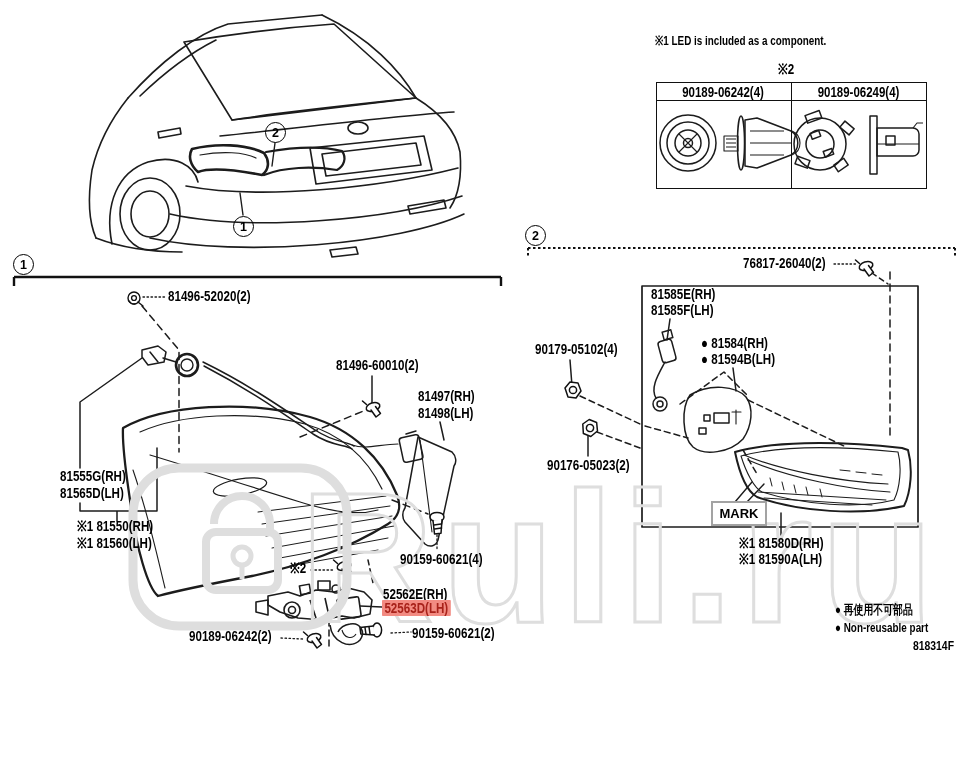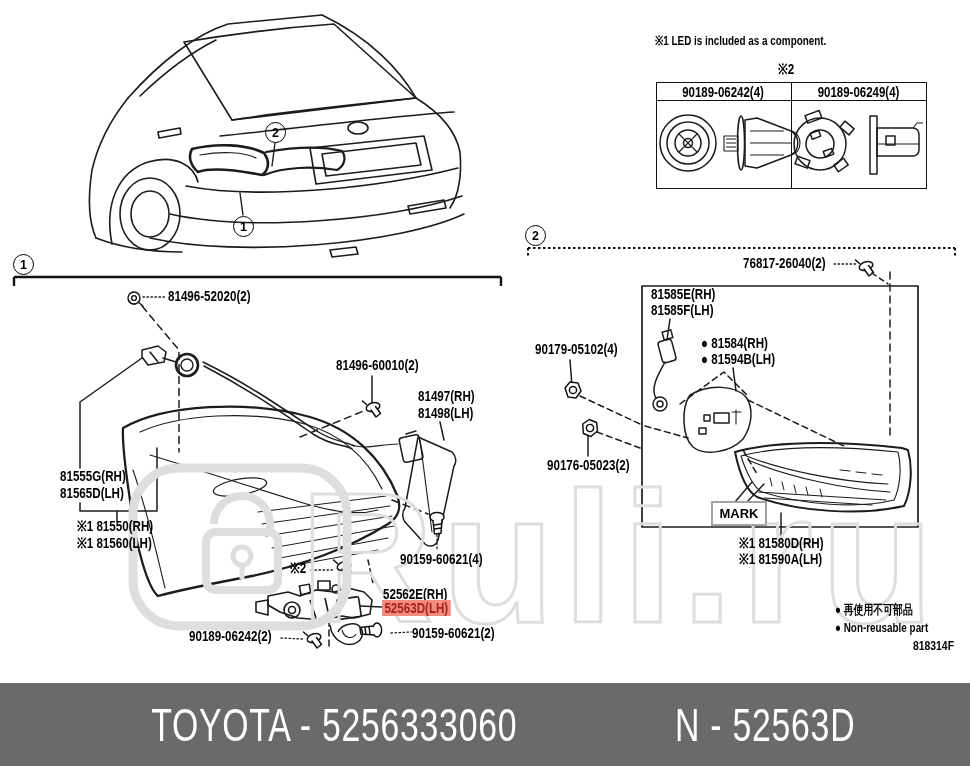--- a/index.html
+++ b/index.html
@@ -295,18 +295,14 @@
 <div class="mark-box">
       <span>MARK</span>
     </div>
 <div class="lbl" style="left:739px;top:535px;">※1 81580D(RH)</div>
 <div class="lbl" style="left:739px;top:551px;">※1 81590A(LH)</div>
 
 <div class="lbl note" style="left:835px;top:602px;">● 再使用不可部品</div>
 <div class="lbl note" style="left:835px;top:620px;">● Non-reusable part</div>
 <div class="lbl code" style="left:880px;top:638px;width:74px;">818314F</div>
 
-<div class="banner">
-  <span>TOYOTA - 5256333060</span>
-  <span>N - 52563D</span>
+
 </div>
 
-</div>
-
 </body></html>

